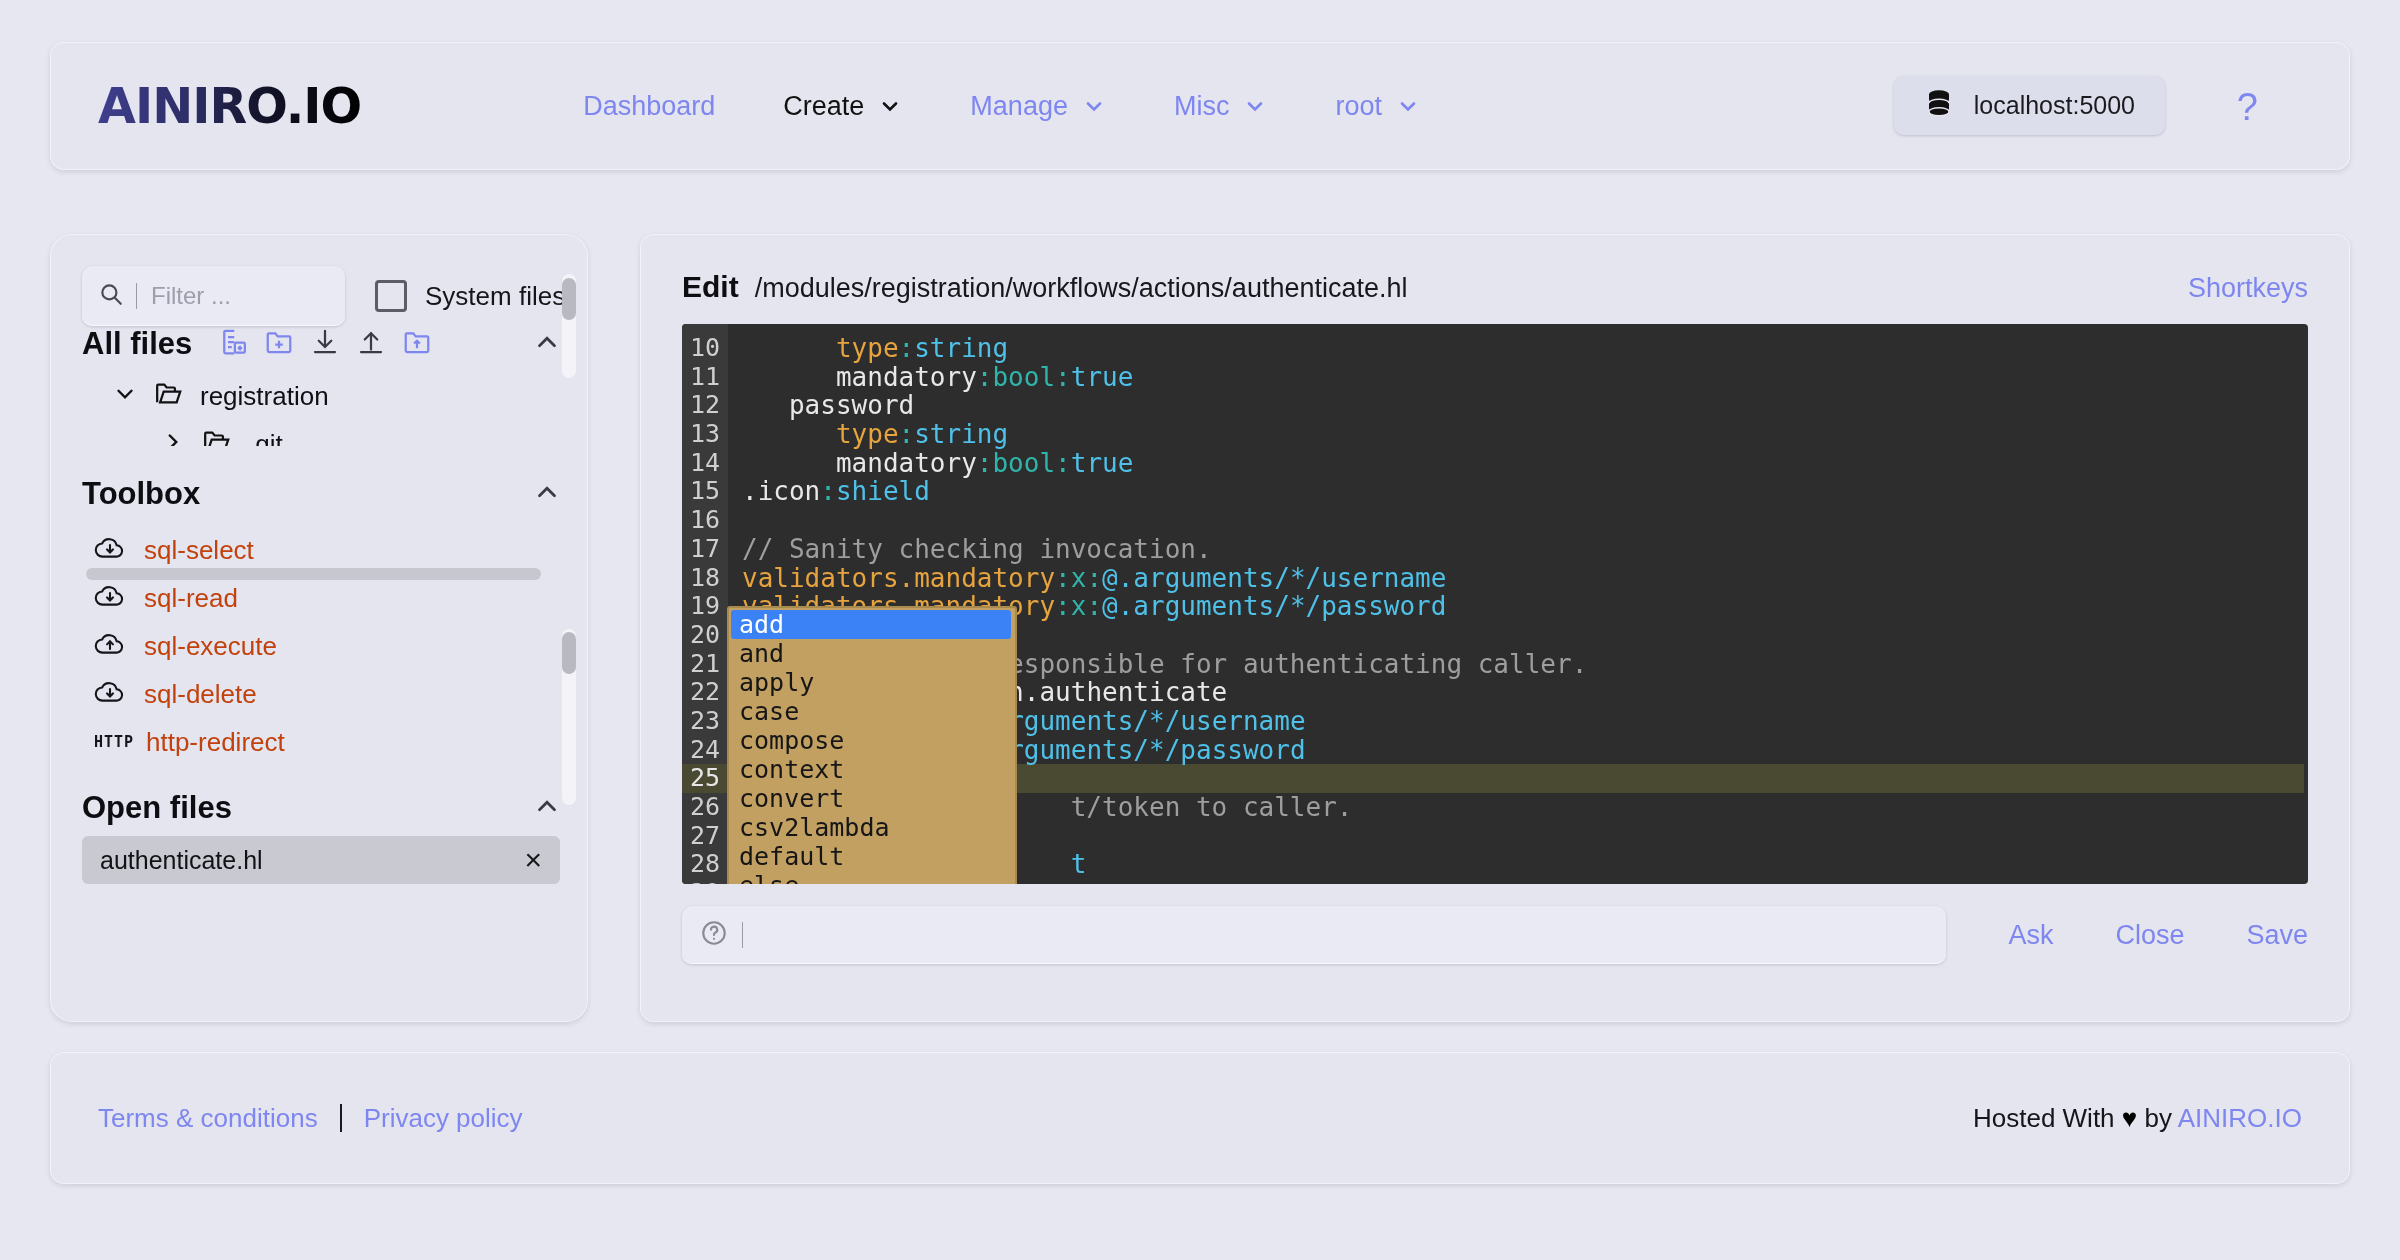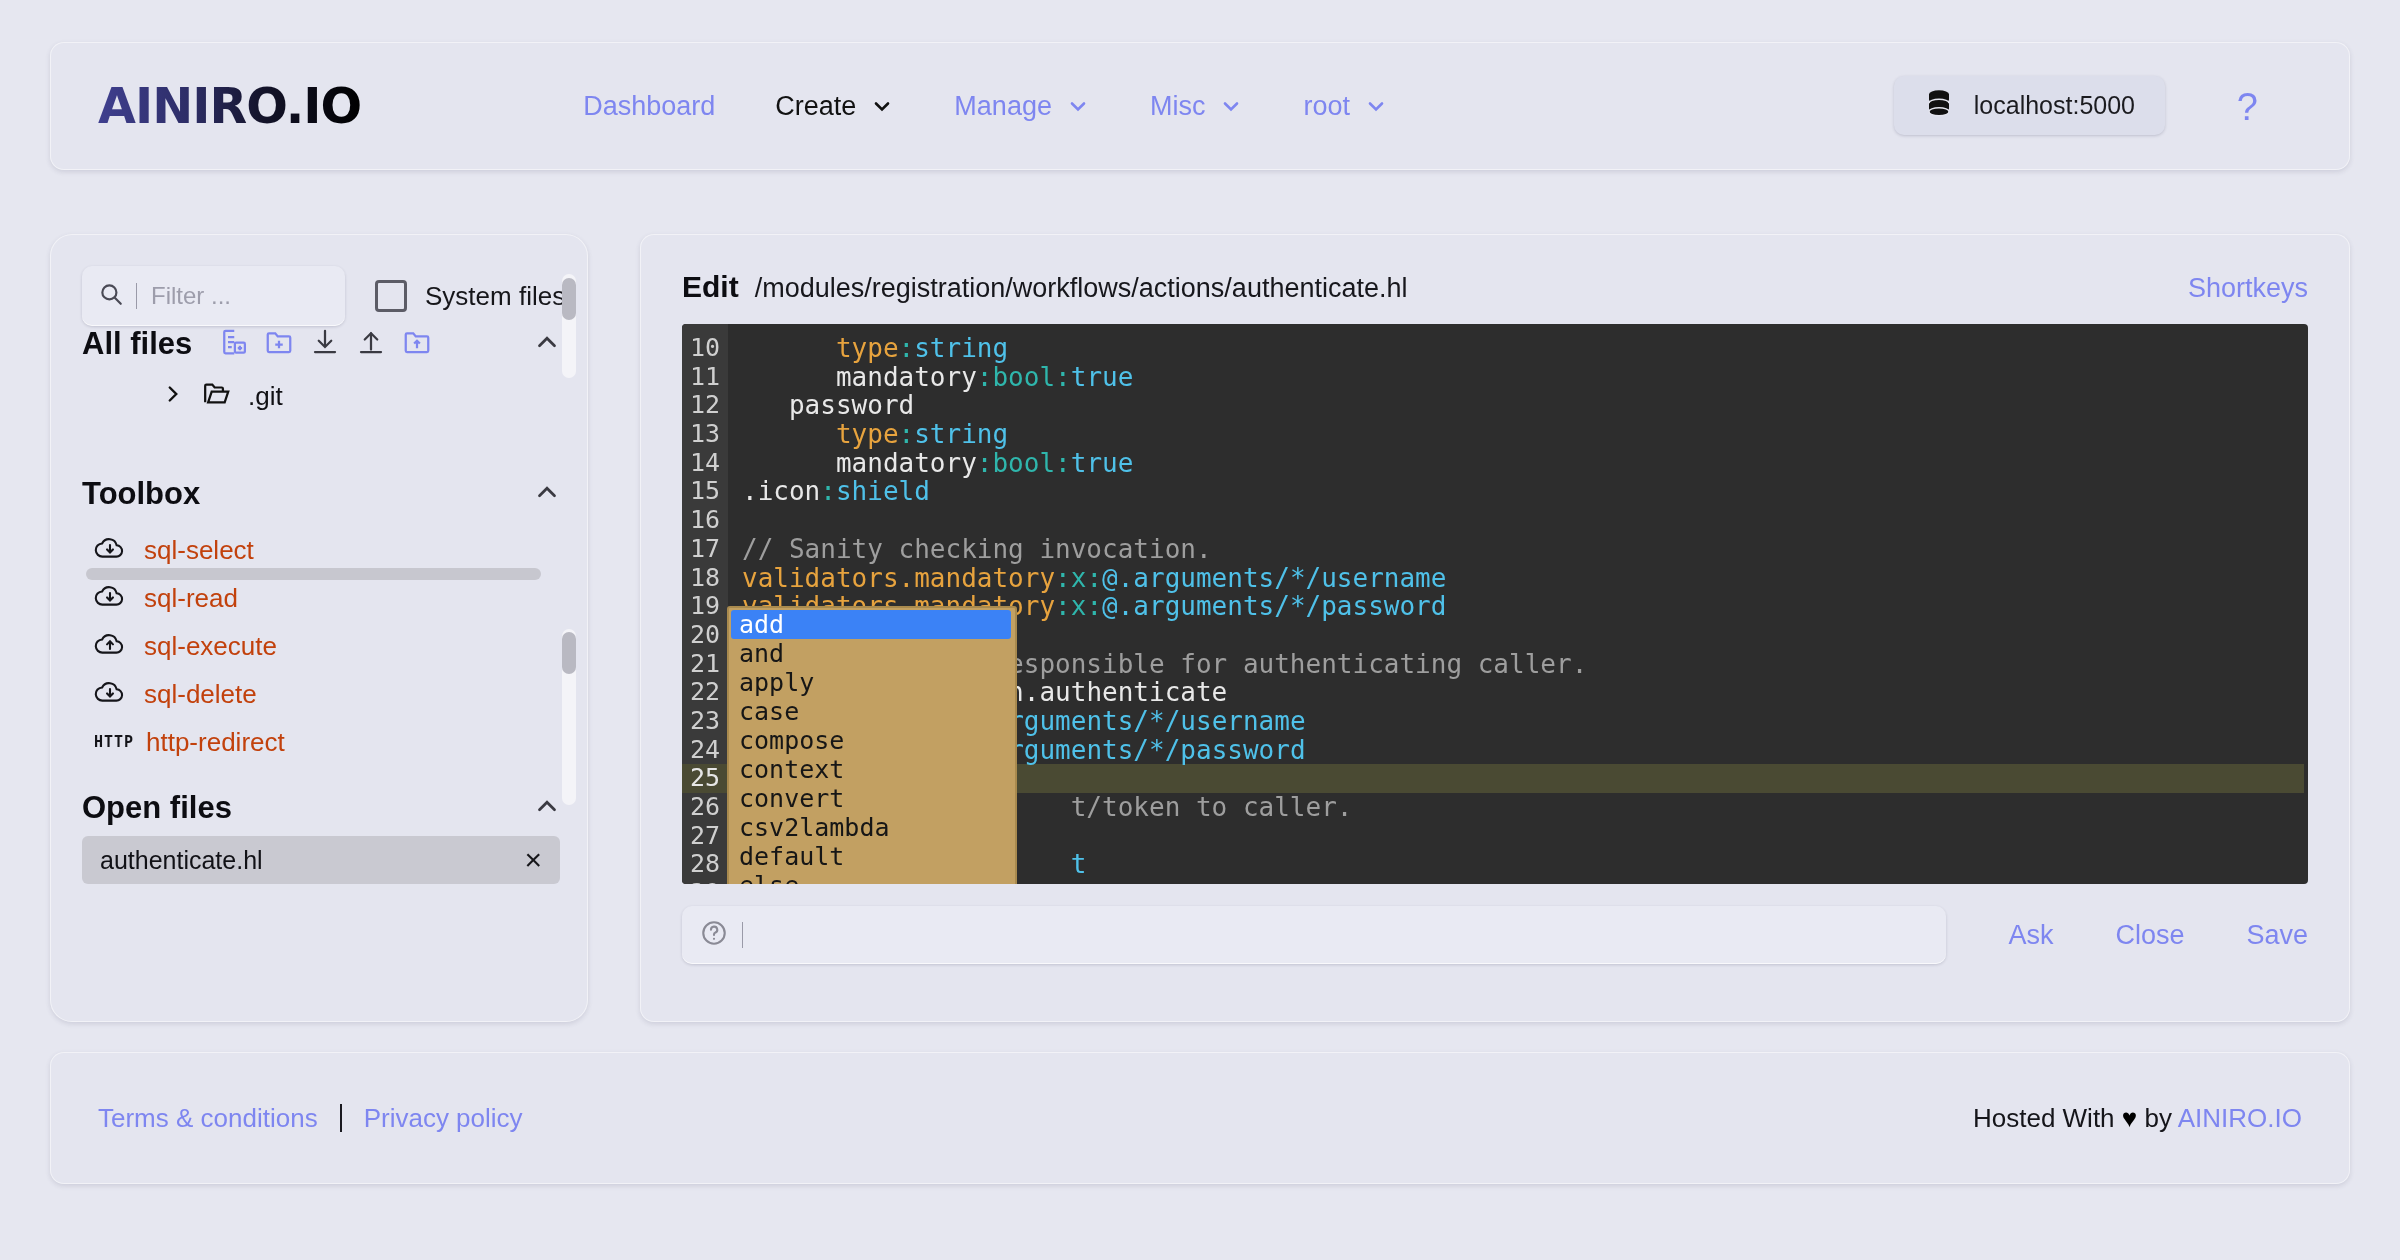--- a/index.html
+++ b/index.html
@@ -21,21 +21,21 @@
     display:flex; align-items:center;
   }
   .logo {
     margin-left:48px;
     font-family:"DejaVu Sans", sans-serif;
     font-size:49px; font-weight:700; letter-spacing:-1px;
     background:linear-gradient(90deg,#3f3f8f 0%,#2d2d66 35%,#14142b 62%,#000000 100%);
     -webkit-background-clip:text; background-clip:text; color:transparent;
     white-space:nowrap;
   }
-  .nav { display:flex; align-items:center; margin-left:192px; gap:0px; }
+  .nav { display:flex; align-items:center; margin-left:192px; gap:8px; }
   .nav-item {
     font-size:27px; color:#7e86f0; padding:0 30px; cursor:pointer;
     display:flex; align-items:center; gap:14px; white-space:nowrap;
   }
   .nav-item.active { color:#111; }
   .nav-item .caret { display:inline-block; }
   .caret svg { display:block; }
   .host-badge {
     position:absolute; right:185px; top:34px;
     height:59px; padding:0 30px;
@@ -301,20 +301,34 @@
         </span>
       </span>
       <span class="collapse-chev">
         <svg width="30" height="30" viewBox="0 0 24 24" fill="none" stroke="#3a3a42" stroke-width="2.2" stroke-linecap="round">
           <path d="M6 15l6-6 6 6"></path>
         </svg>
       </span>
     </div>
 
     <div class="tree">
+      <div class="tree-row">
+        <span>
+          <svg width="26" height="26" viewBox="0 0 24 24" fill="none" stroke="#111" stroke-width="2.2" stroke-linecap="round">
+              <path d="M6 9l6 6 6-6"></path>
+            </svg>
+        </span>
+        <span>
+          <svg width="30" height="26" viewBox="0 0 24 22" fill="none" stroke="#111" stroke-width="1.9">
+            <path d="M2 18V4a1 1 0 0 1 1-1h5l2 2.5h6a1 1 0 0 1 1 1V9"></path>
+              <path d="M4.5 18h14l3-9H7.5z"></path>
+          </svg>
+        </span>
+        <span class="tree-label">registration</span>
+      </div>
       <div class="tree-row child">
         <span>
           <svg width="26" height="26" viewBox="0 0 24 24" fill="none" stroke="#111" stroke-width="2.2" stroke-linecap="round">
               <path d="M9 6l6 6-6 6"></path>
             </svg>
         </span>
         <span>
           <svg width="30" height="26" viewBox="0 0 24 22" fill="none" stroke="#111" stroke-width="1.9">
             <path d="M2 18V4a1 1 0 0 1 1-1h5l2 2.5h6a1 1 0 0 1 1 1V9"></path>
               <path d="M4.5 18h14l3-9H7.5z"></path>

